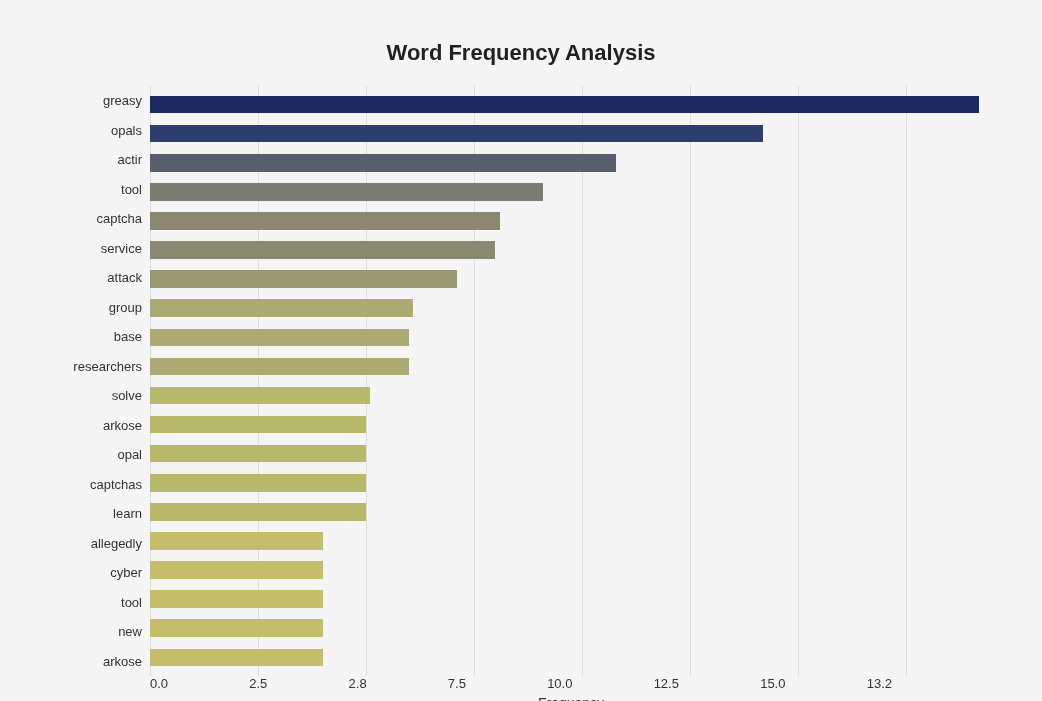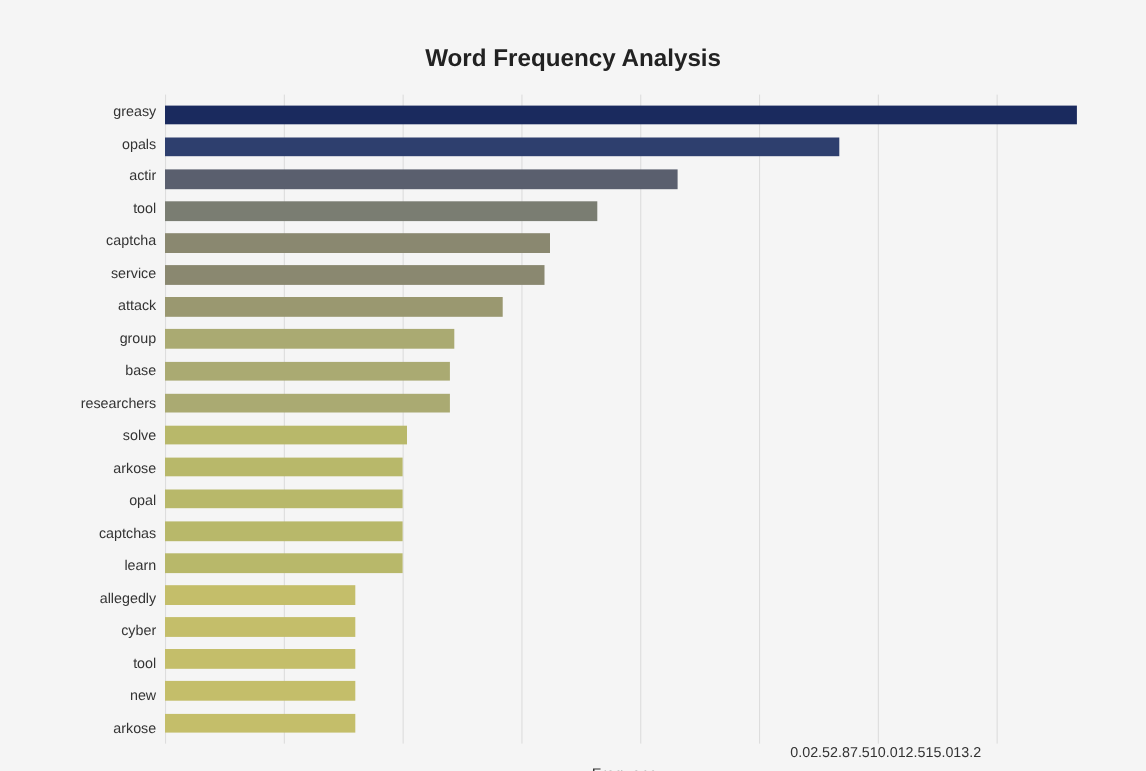--- a/index.html
+++ b/index.html
@@ -86,21 +86,21 @@
     }
     .bar {
       height: 70%;
       min-height: 16px;
       border-radius: 0;
     }
     .x-axis-labels {
       display: flex;
       flex-direction: row;
       width: calc(100% - 100px);
-      justify-content: flex-end;
+      justify-content: space-between;
       padding: 0 0;
     }
     .x-label {
       font-size: 13px;
       color: #333;
       text-align: center;
     }
     .x-axis-title {
       text-align: center;
       font-size: 14px;

